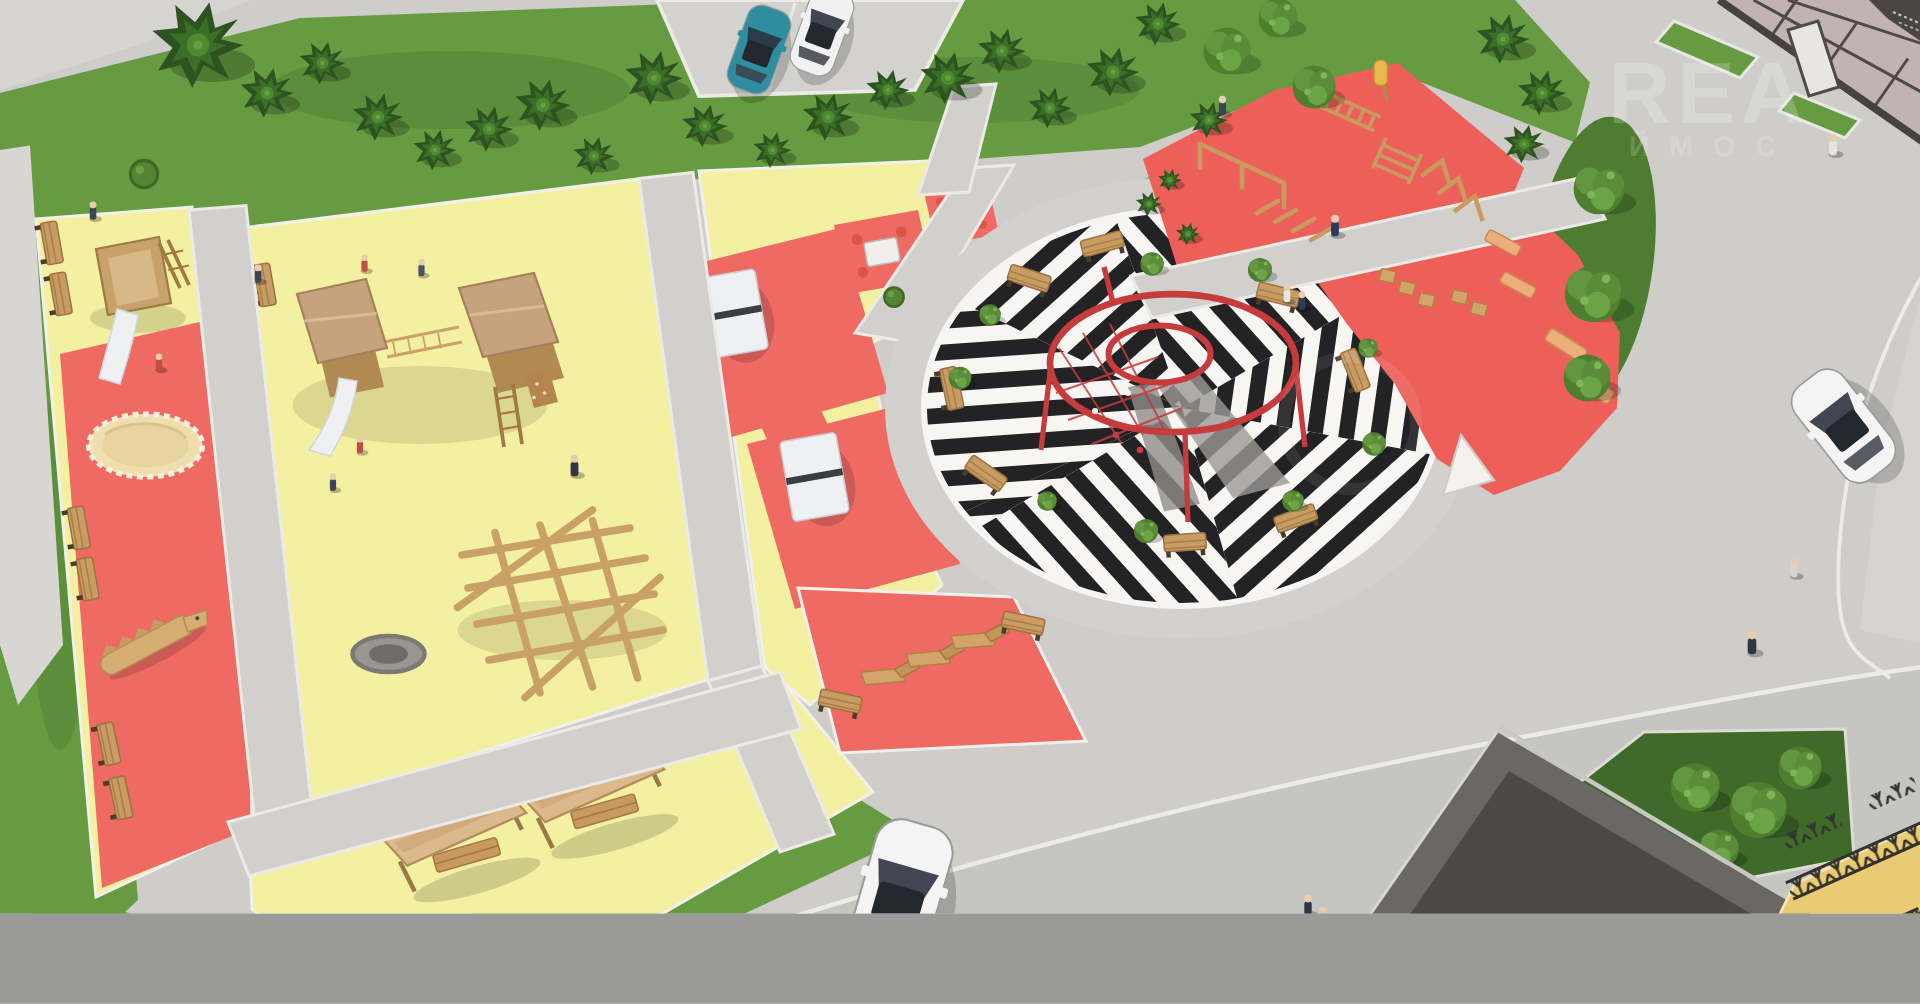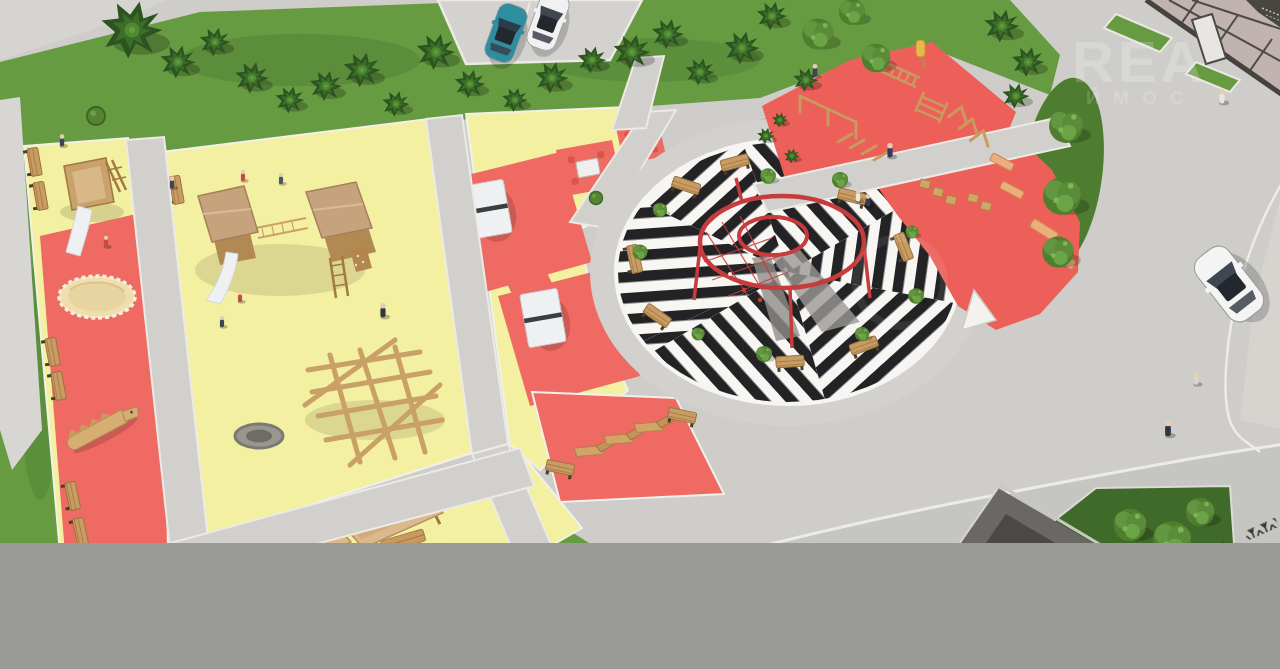--- a/index.html
+++ b/index.html
@@ -1,16 +1,16 @@
 <!DOCTYPE html>
 <html><head>
 <meta charset="utf-8">
 <style>
   html,body{margin:0;padding:0;background:#9a9a98;}
-  .scene{position:relative;width:1280px;height:543px;overflow:hidden;
+  .scene{position:relative;width:1280px;height:609px;overflow:hidden;
          font-family:"Liberation Sans", sans-serif;}
   svg{display:block;width:1280px;height:669px;}
   .wm{font-weight:bold;letter-spacing:4px;}
 </style>
 </head>
 <body>
 
 <div class="scene">
 <svg viewBox="0 0 1280 669">
 <defs>

